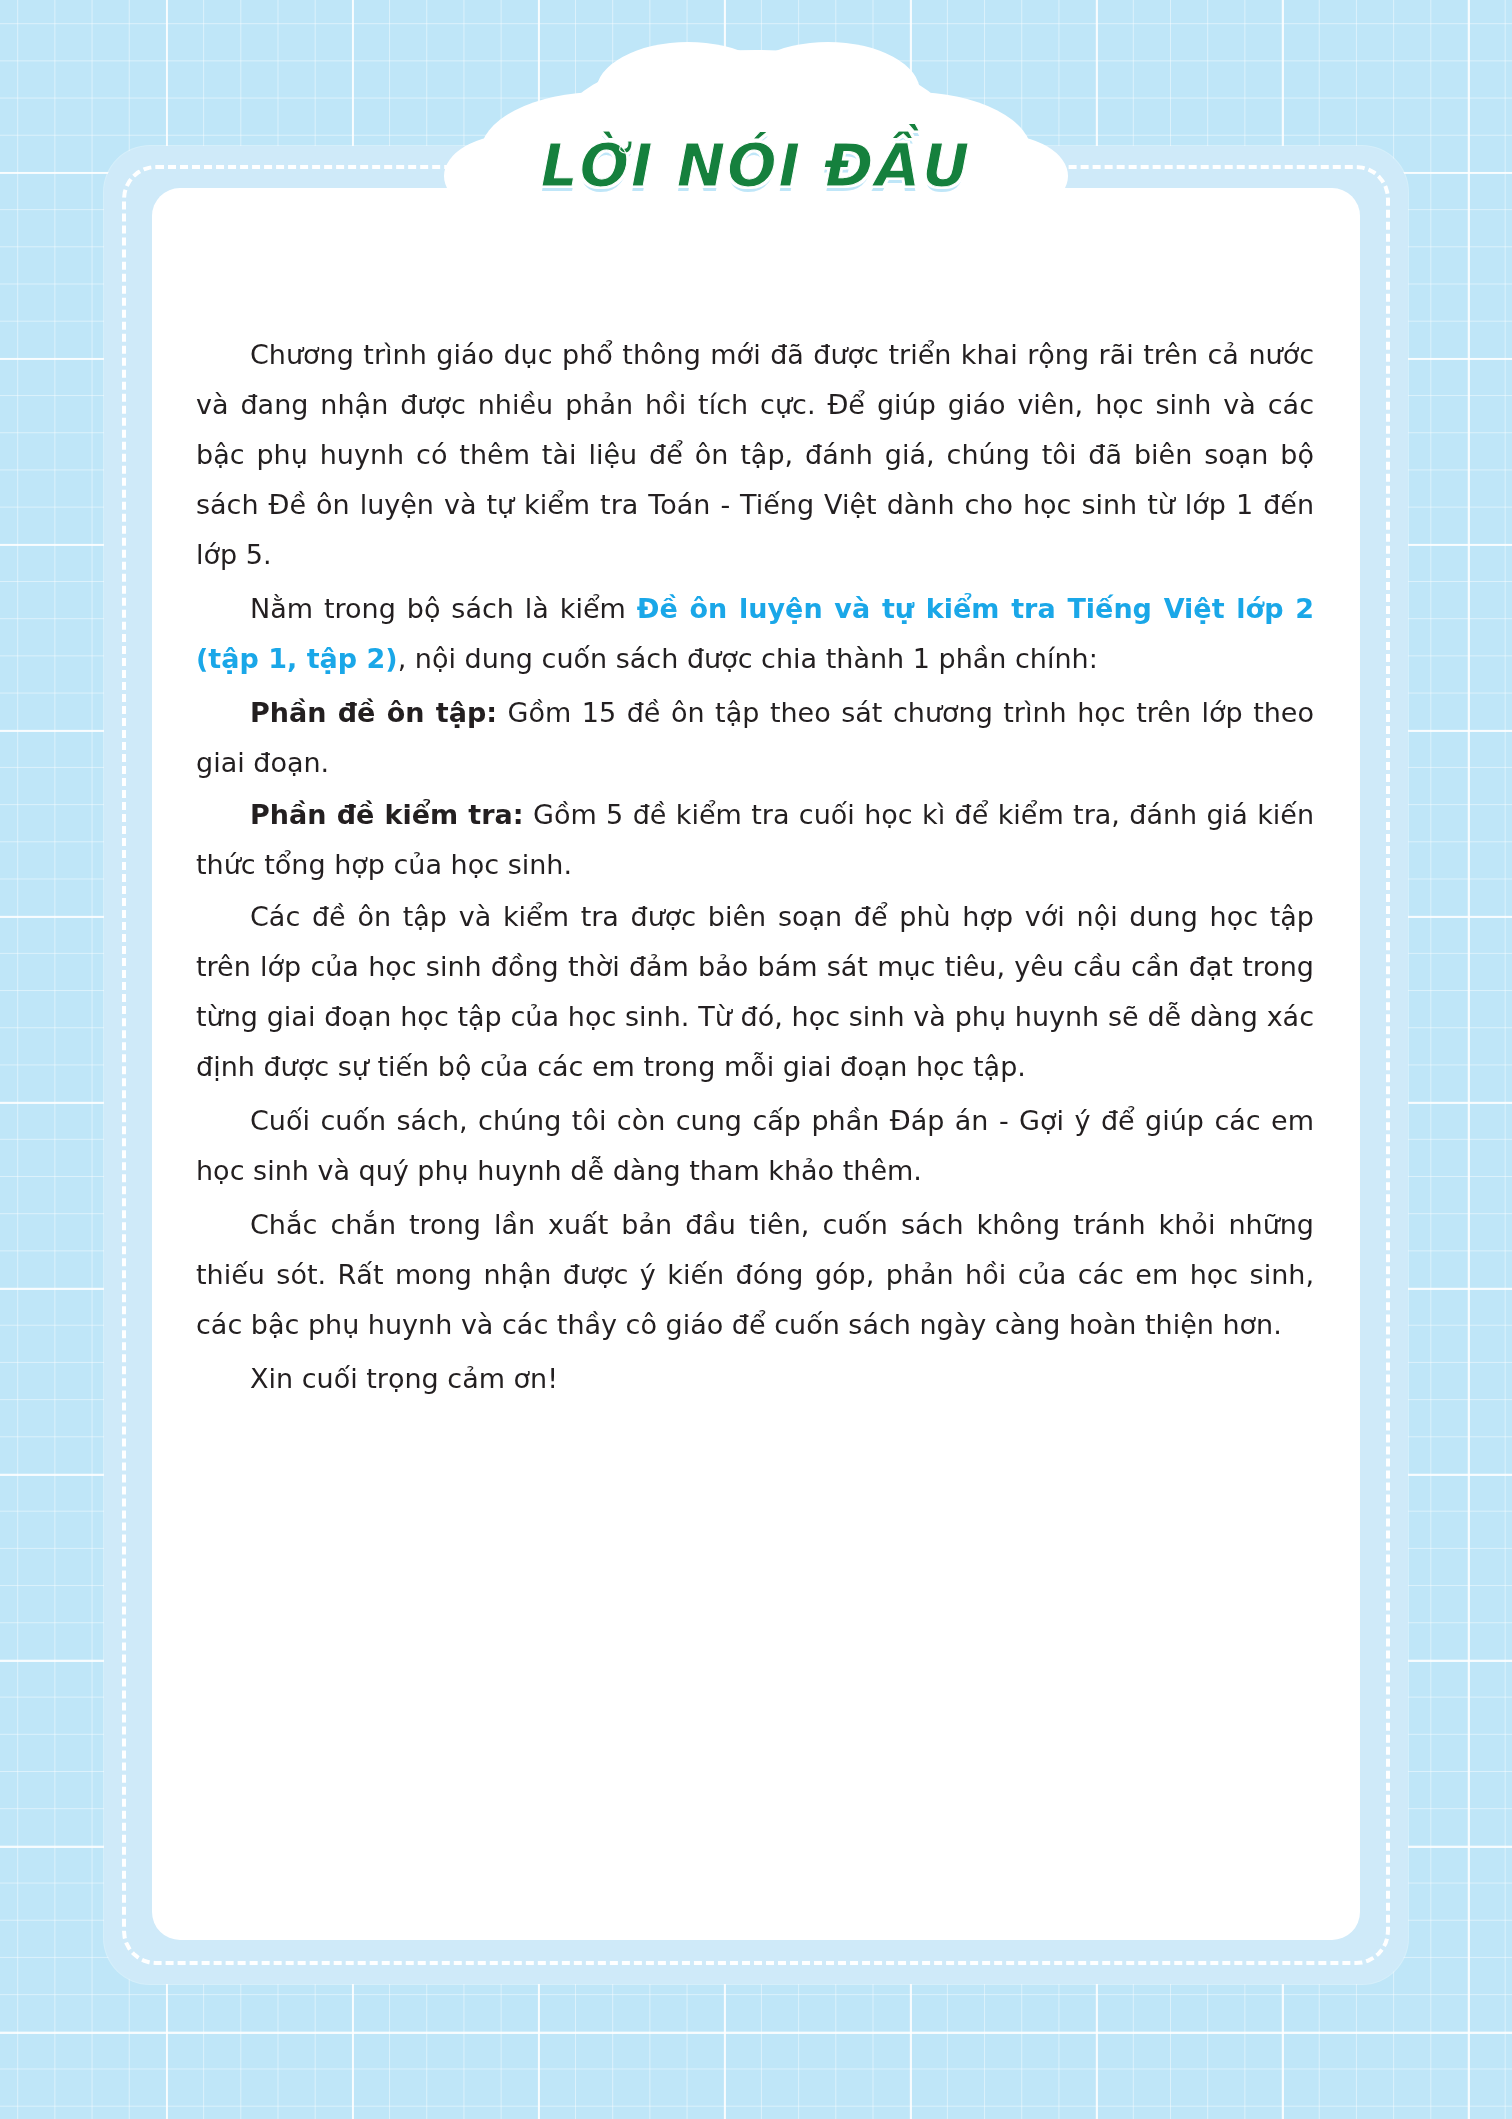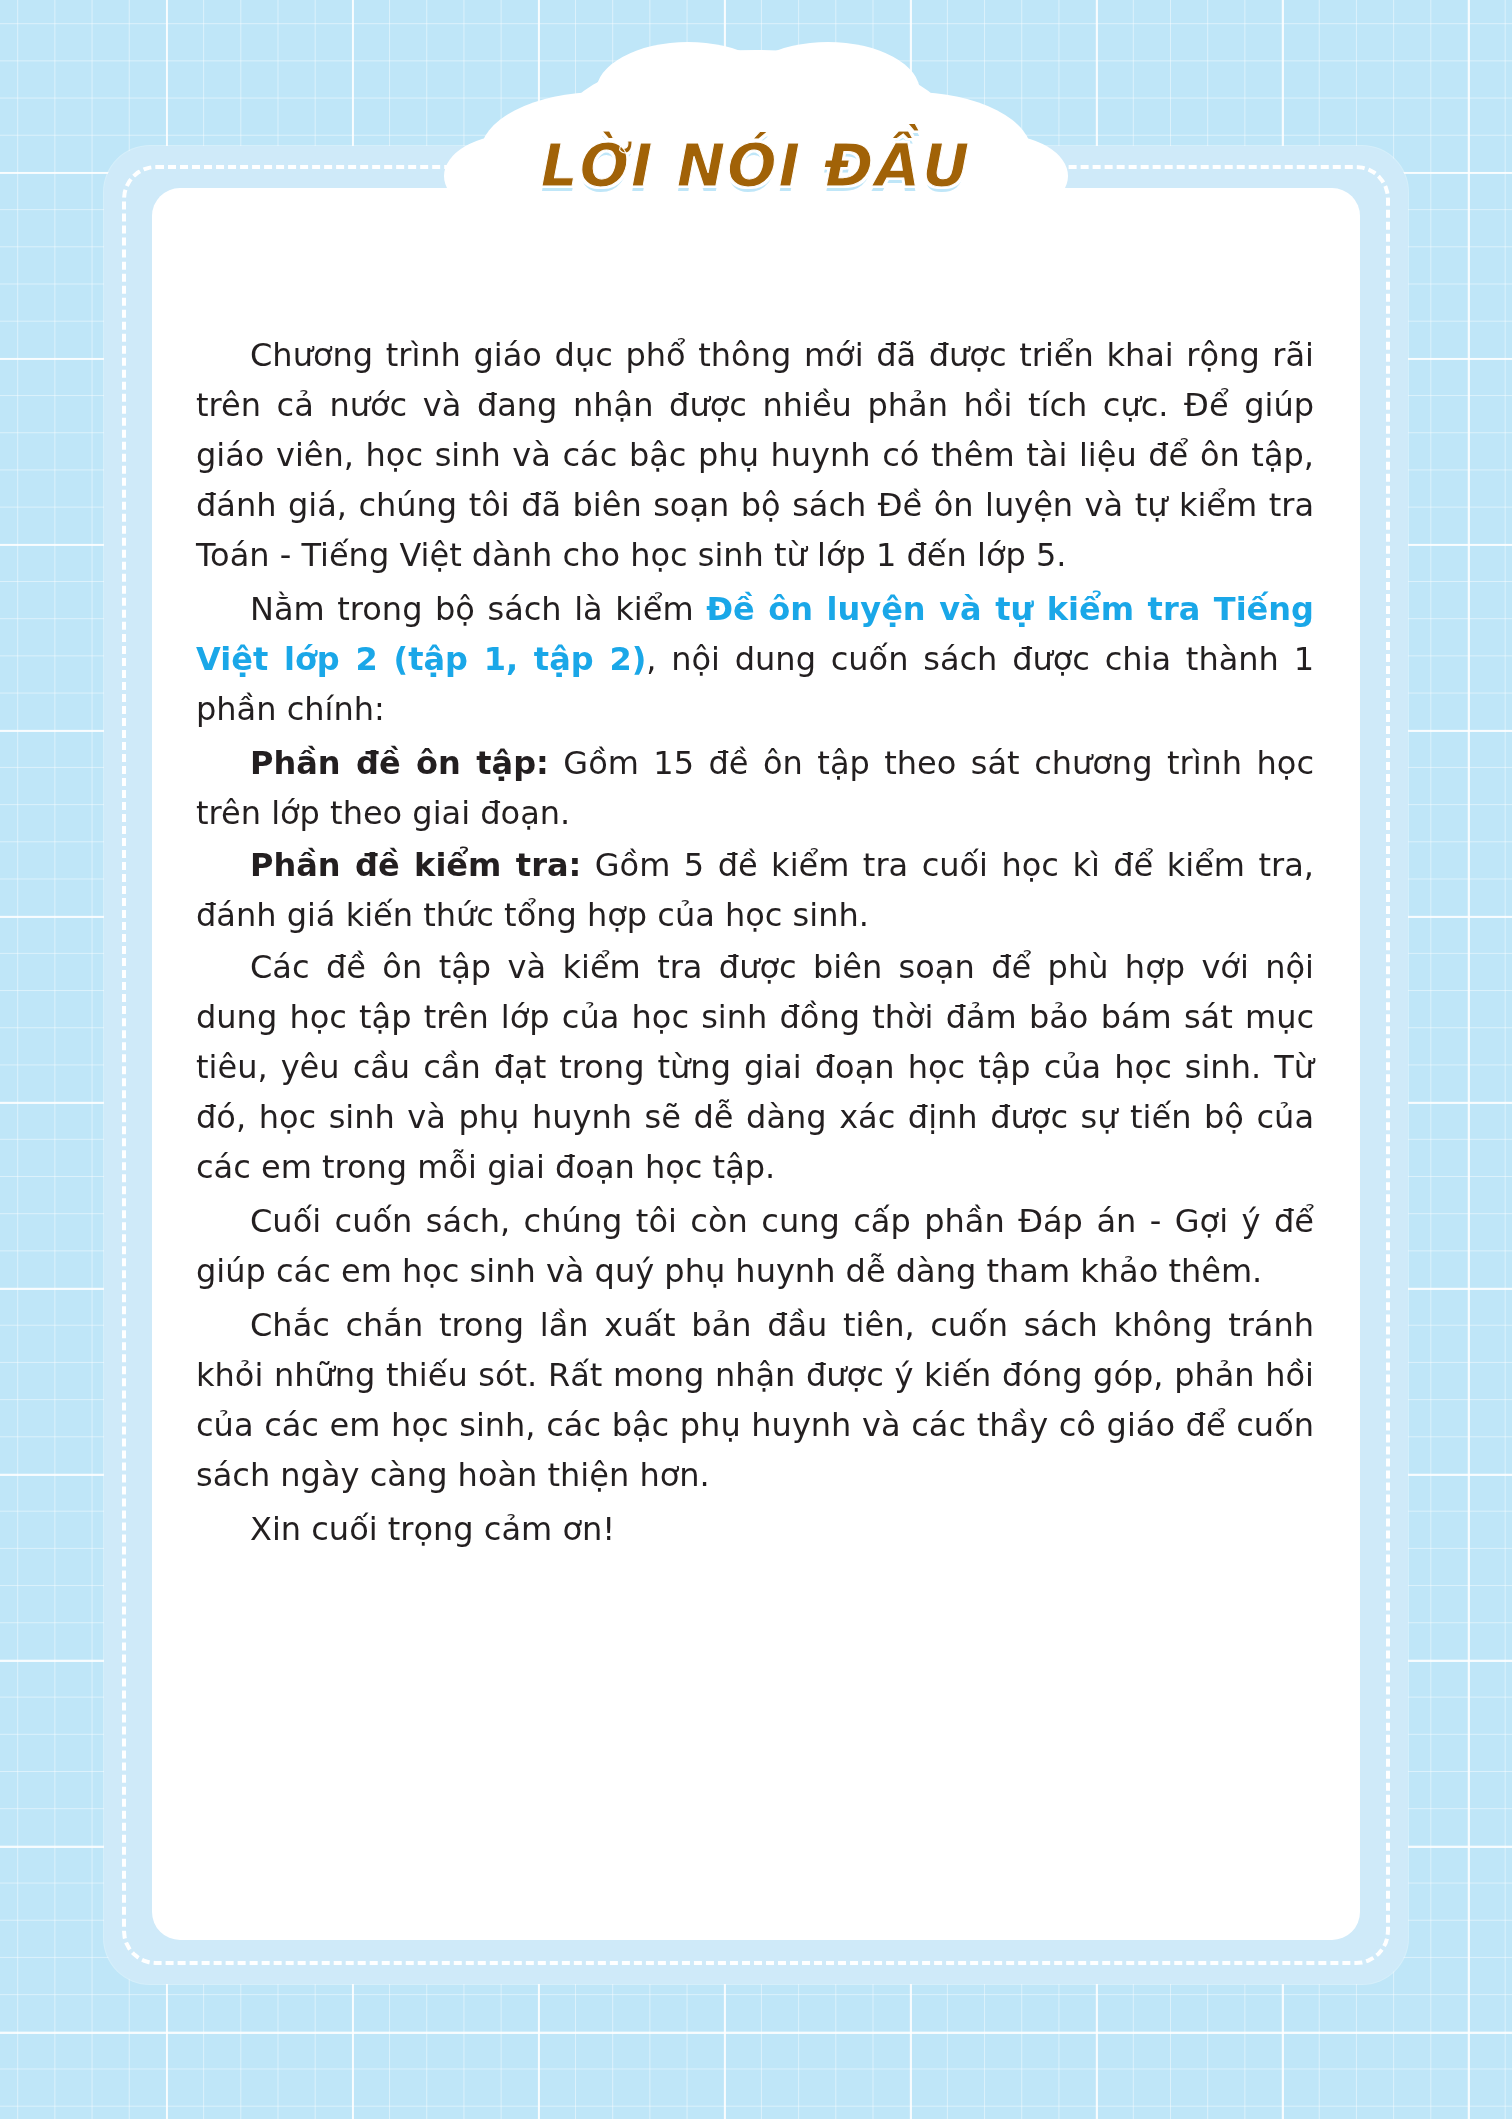--- a/index.html
+++ b/index.html
@@ -85,39 +85,39 @@
     position: absolute;
     left: 0;
     top: 96px;
     width: 736px;
     text-align: center;
     font-family: "DejaVu Sans", sans-serif;
     font-size: 58px;
     font-weight: bold;
     font-style: italic;
     letter-spacing: 2px;
-    color: #a16207;
+    color: #15803d;
     text-shadow:
       -2px -2px 0 #ffffff,
       2px -2px 0 #ffffff,
       -2px 2px 0 #ffffff,
       2px 2px 0 #ffffff,
       0 5px 0 #bfe6f8;
     -webkit-text-stroke: 1px #ffffff;
   }
 
   
   .content {
     position: absolute;
     left: 196px;
     top: 330px;
     width: 1118px;
     font-family: "DejaVu Sans", sans-serif;
     color: #231f20;
-    font-size: 32px;
+    font-size: 27px;
     line-height: 50px;
     text-align: justify;
   }
   .content p {
     margin: 0 0 4px 0;
     text-indent: 54px;
   }
   .content p.tight {
     margin-bottom: 2px;
   }

